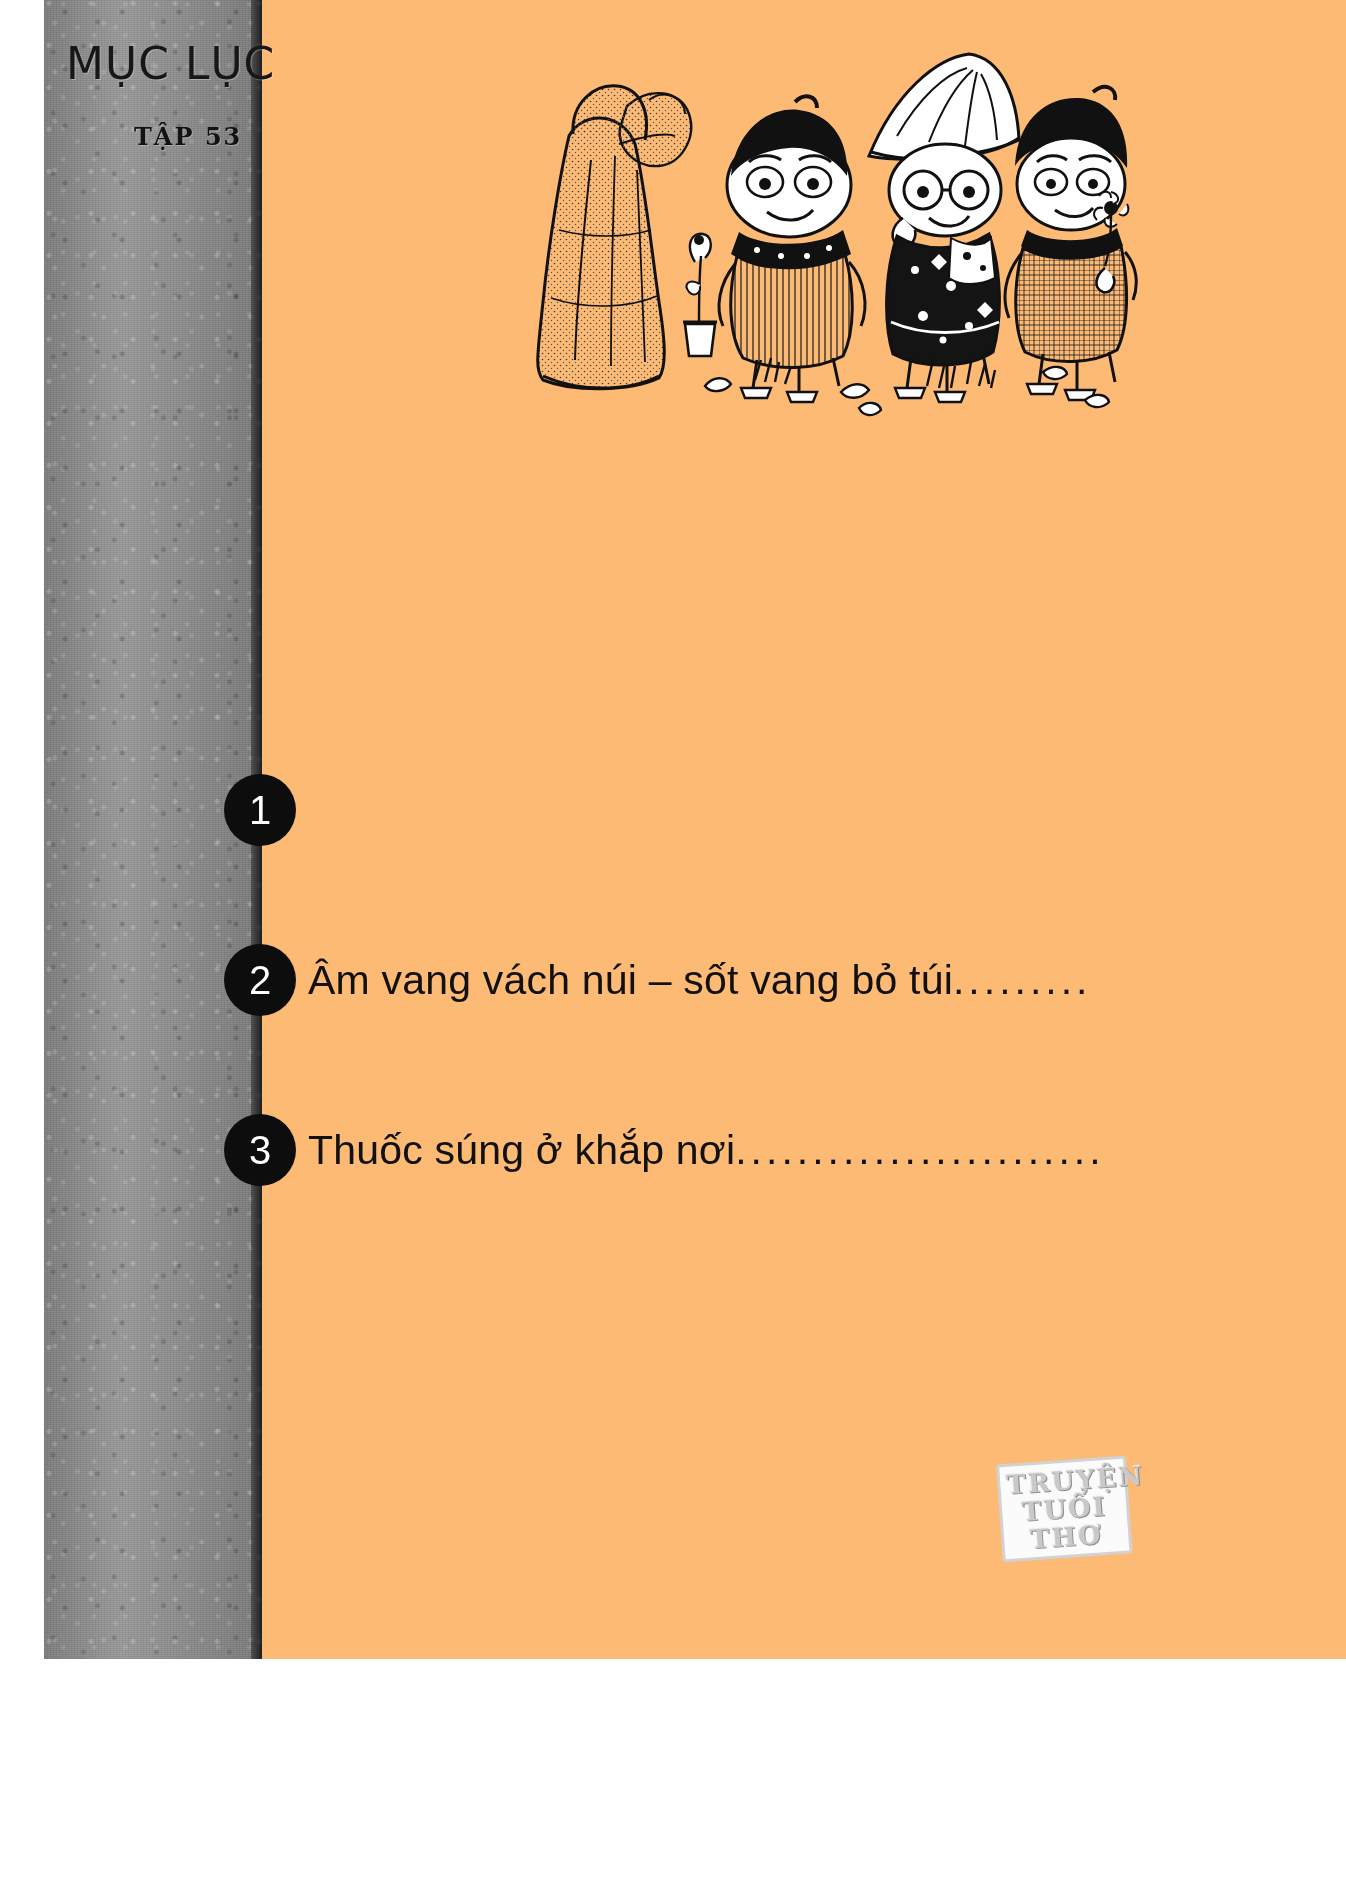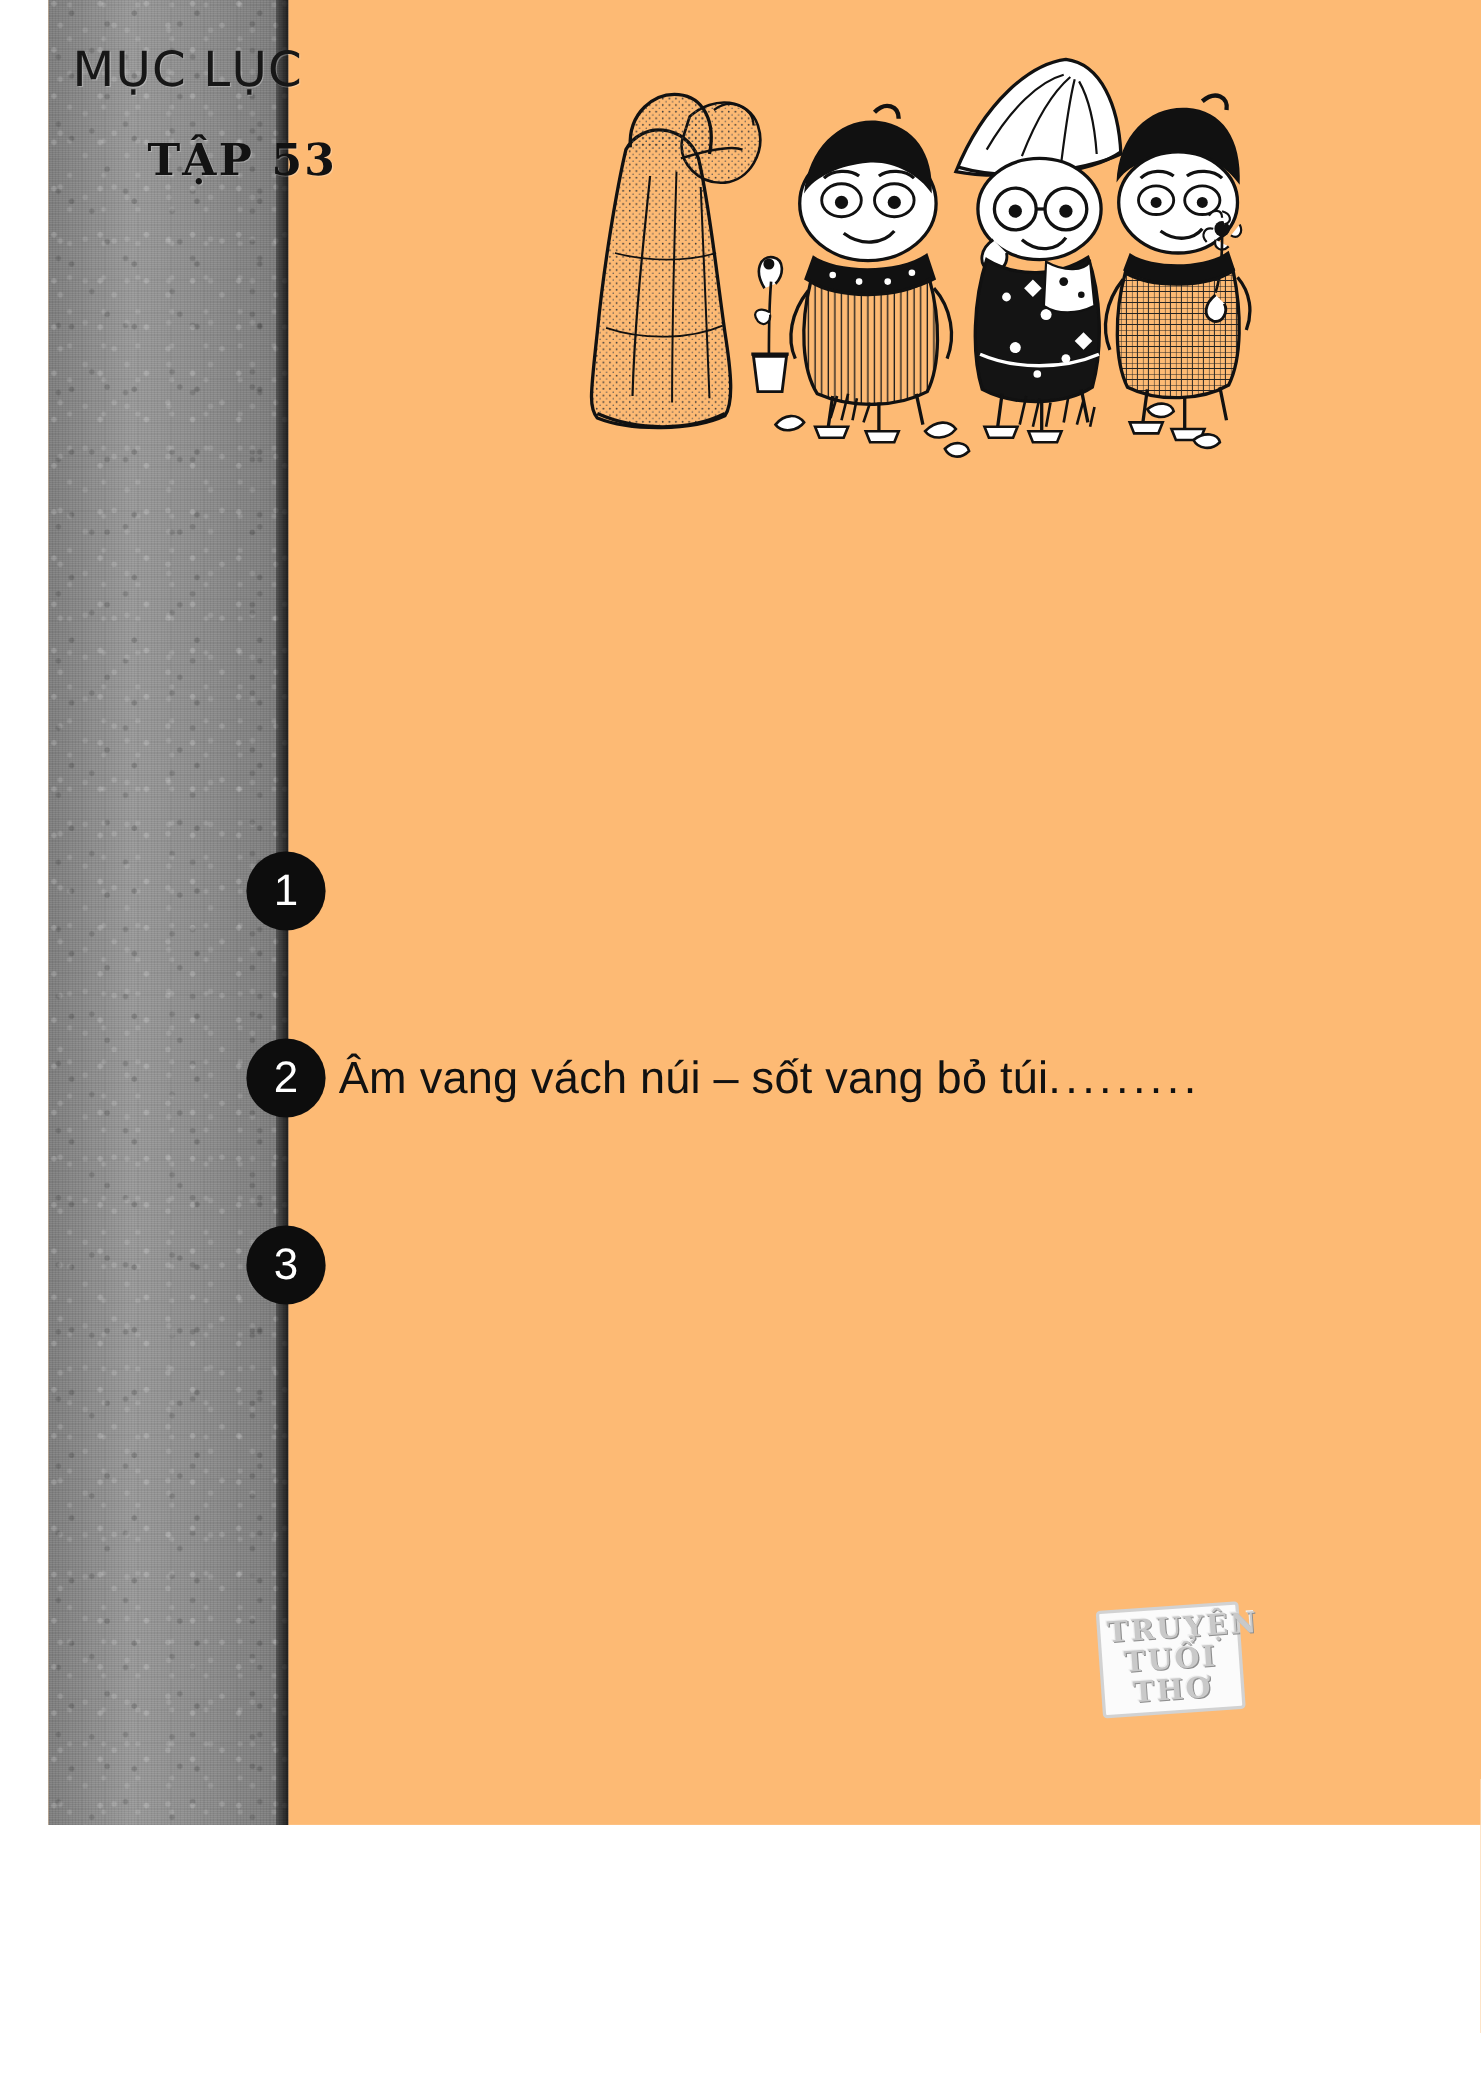--- a/index.html
+++ b/index.html
@@ -66,21 +66,21 @@
     color: #171717;
     font-family: "DejaVu Sans", sans-serif;
     font-weight: 400;
     text-shadow: 1px 1px 0 rgba(255,255,255,0.28);
     white-space: nowrap;
   }
   .tap-no {
     position: absolute;
     left: 90px;
     top: 122px;
-    font-size: 40px;
+    font-size: 24px;
     font-weight: bold;
     letter-spacing: 2px;
     color: #121212;
     font-family: "DejaVu Serif", serif;
     text-shadow: 1px 1px 0 rgba(255,255,255,0.25);
     white-space: nowrap;
   }
 
   
   .illustration {
@@ -361,20 +361,21 @@
       <div class="toc-num">1</div>
     </div>
 
     <div class="toc-row">
       <div class="toc-num">2</div>
       <div class="toc-text"><span>Âm vang vách núi – sốt vang bỏ túi</span><span class="toc-dots">.........</span></div>
     </div>
 
     <div class="toc-row">
       <div class="toc-num">3</div>
+      <div class="toc-text"><span>Thuốc súng ở khắp nơi</span><span class="toc-dots">........................</span></div>
     </div>
 
   </div>
 
   <div class="watermark">
     <div class="wm-box">
       <div class="wm-line1">TRUYỆN</div>
       <div class="wm-line2">TUỔI THƠ</div>
     </div>
   </div>

